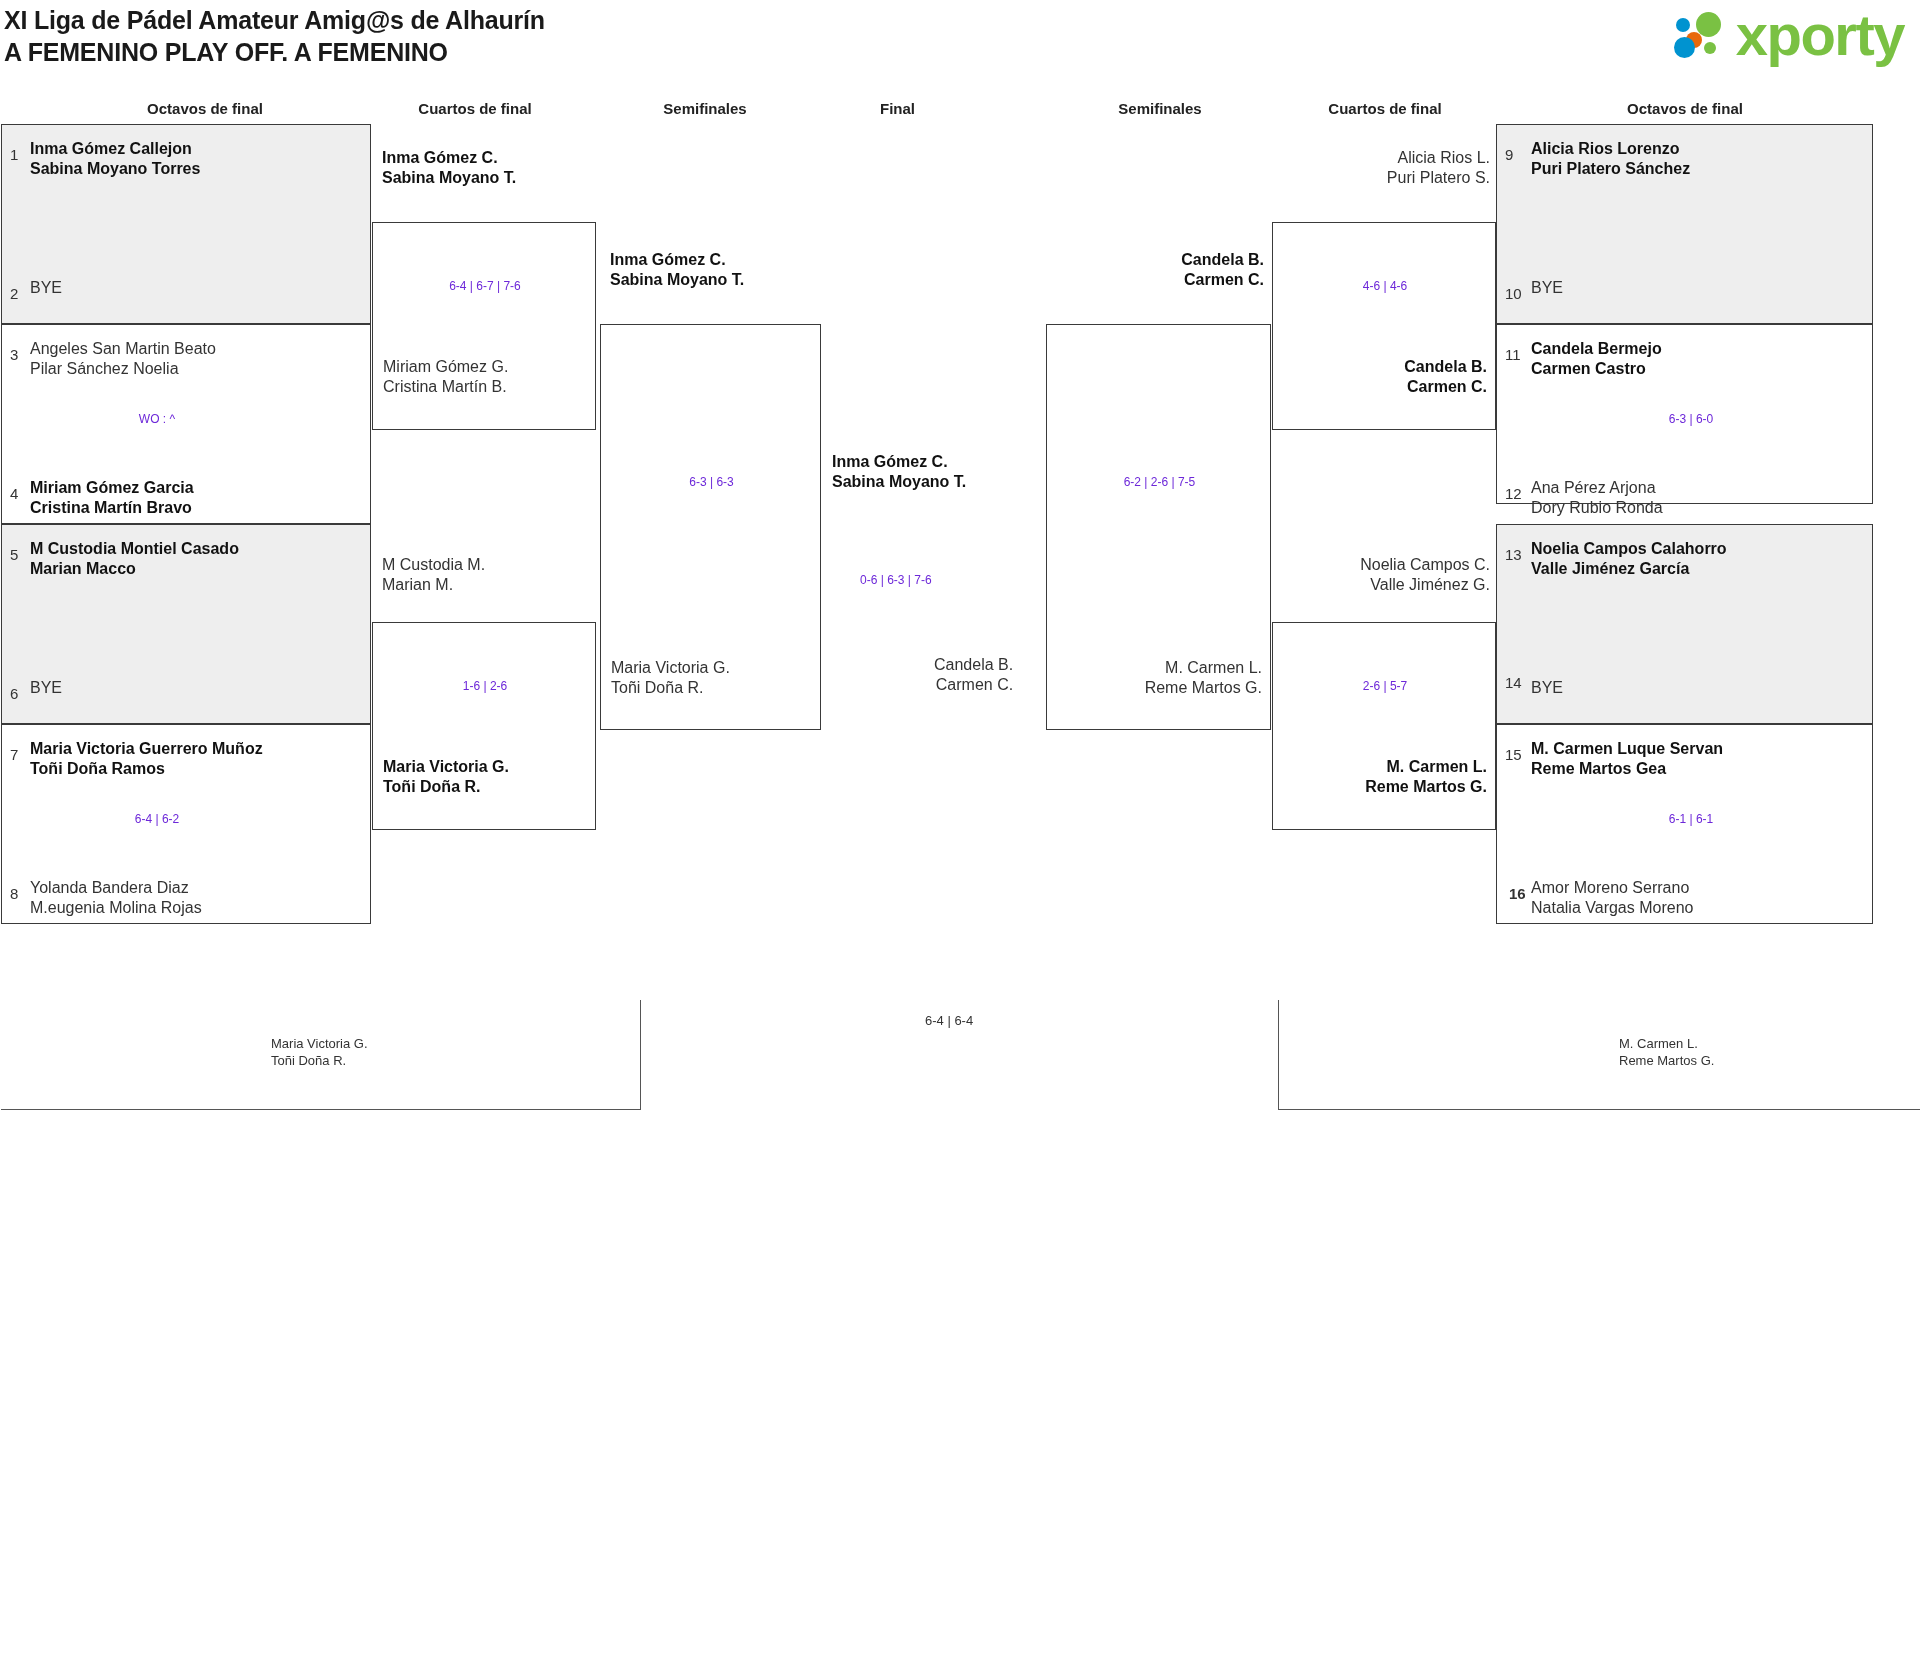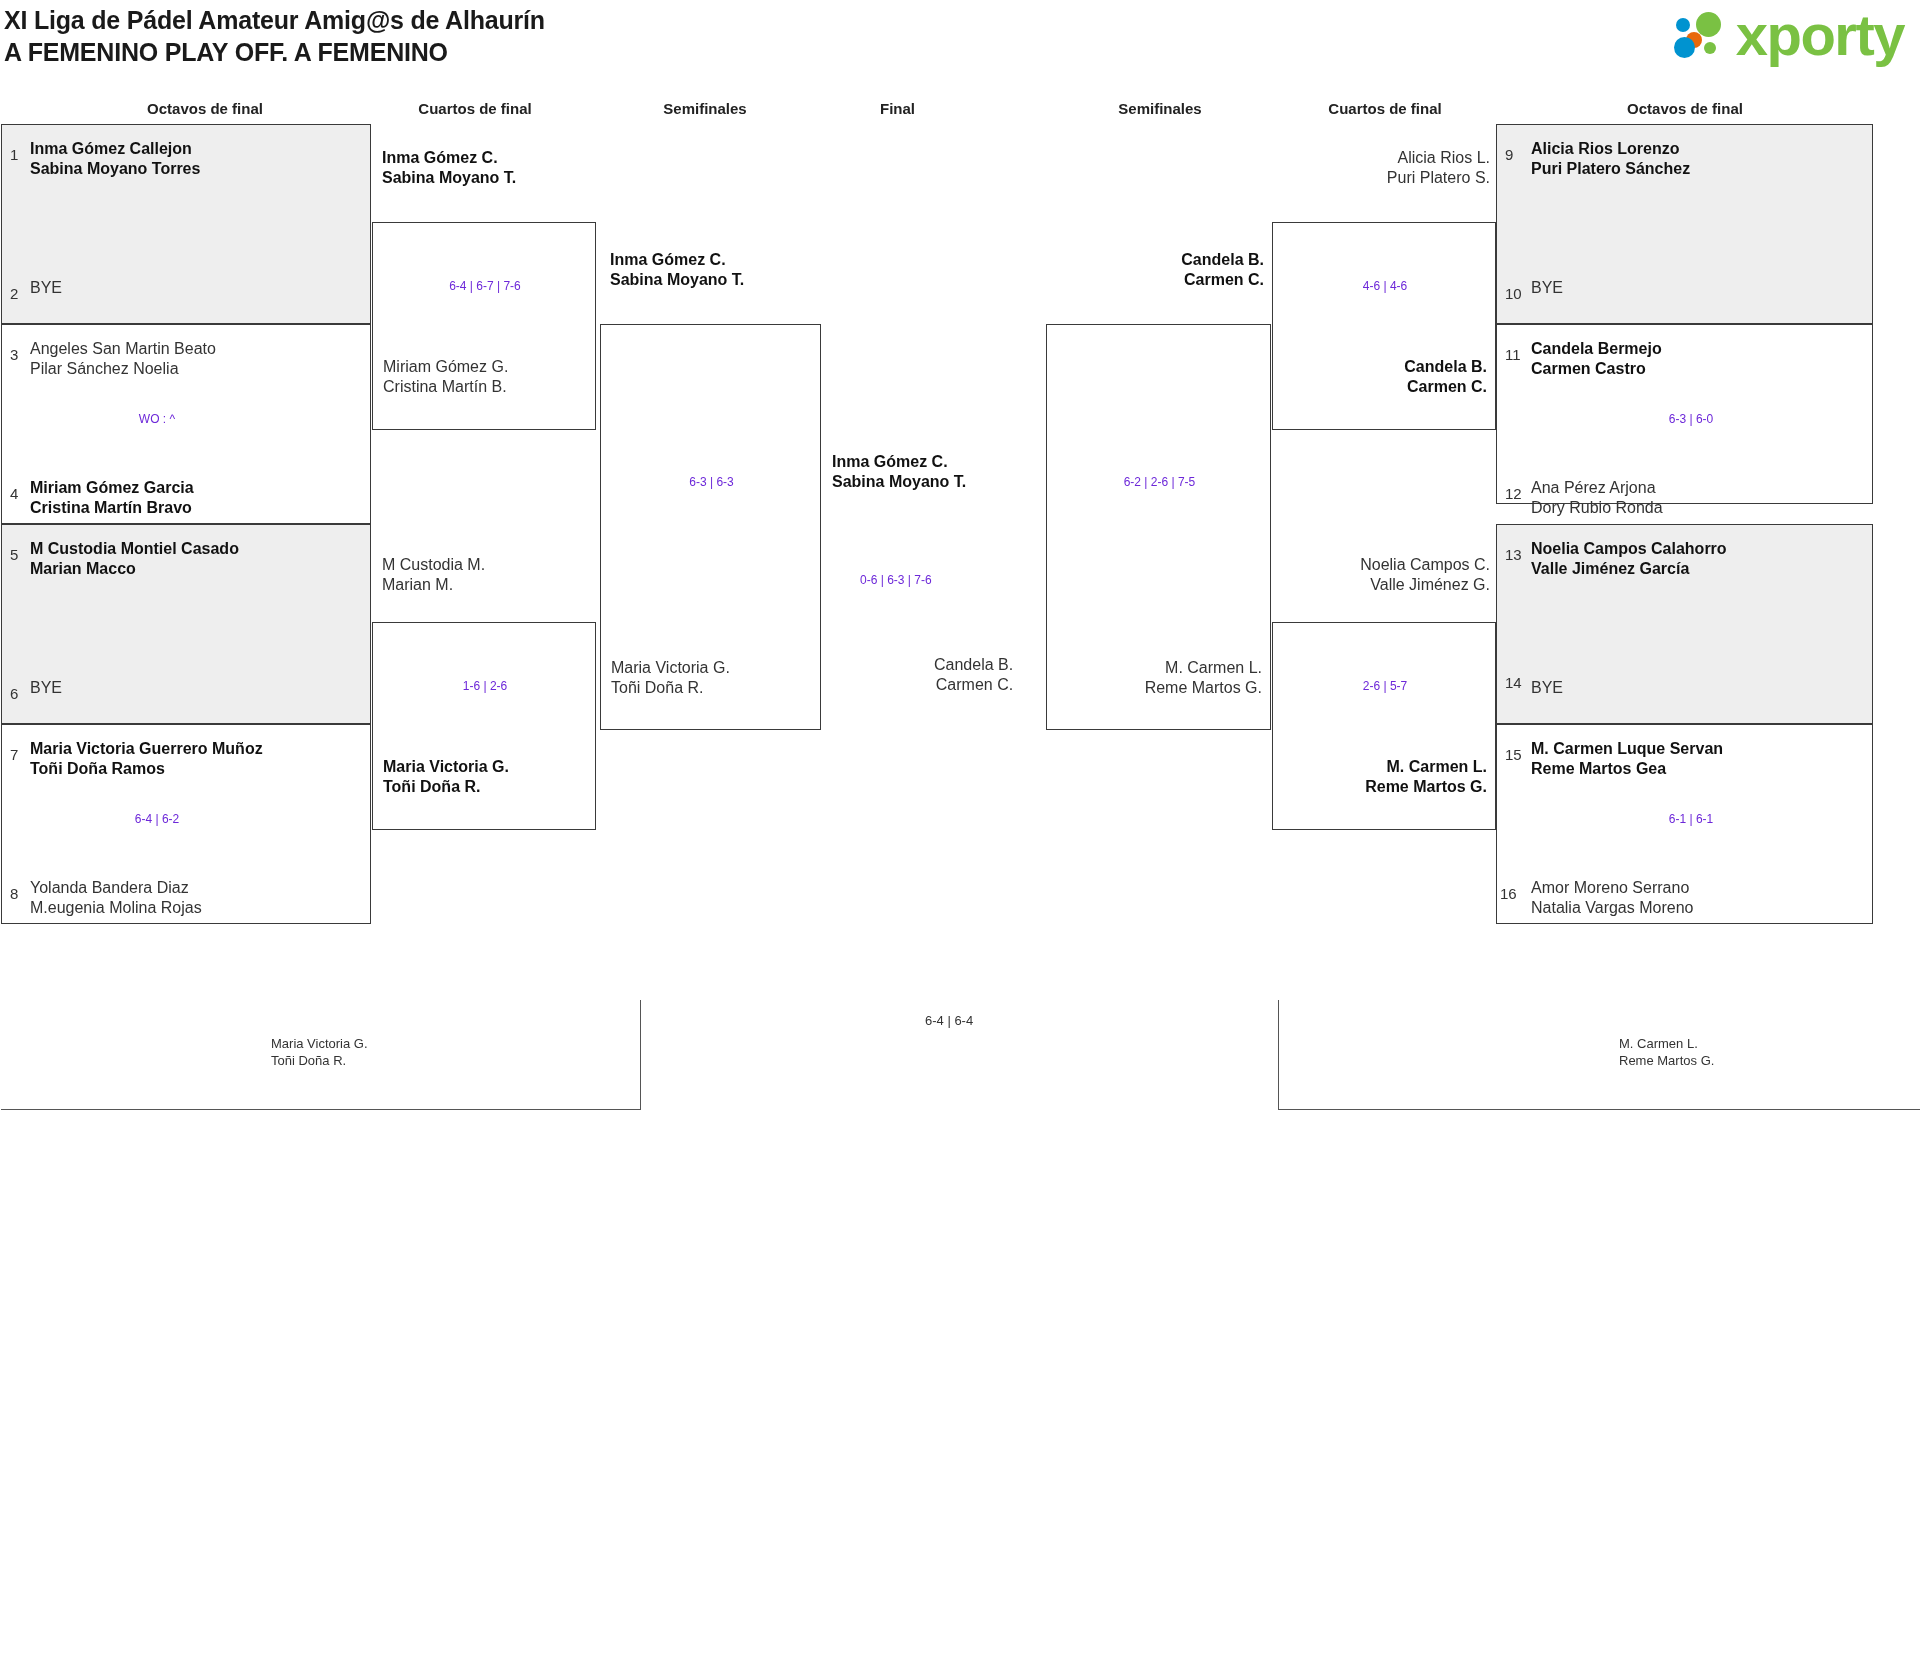--- a/index.html
+++ b/index.html
@@ -240,21 +240,21 @@
     <span style="display:block">BYE</span>
   </span>
   <span class="score center" style="left:0;top:87px;width:377px;"></span>
 </div>
 <div class="abs mbox" style="left:1496px;top:724px;width:377px;height:200px;">
   <span class="seed" style="left:8px;top:22px;">15</span>
   <span class="team win" style="left:34px;top:14px;">
     <span style="display:block">M. Carmen Luque Servan</span>
     <span style="display:block">Reme Martos Gea</span>
   </span>
-  <span class="seed" style="left:3px;top:161px;">16</span>
+  <span class="seed" style="left:12px;top:161px;font-weight:bold;">16</span>
   <span class="team lose" style="left:34px;top:153px;">
     <span style="display:block">Amor Moreno Serrano</span>
     <span style="display:block">Natalia Vargas Moreno</span>
   </span>
   <span class="score center" style="left:34px;top:87px;width:320px;">6-1 | 6-1</span>
 </div>
 
 <div class="abs" id="tcp-label">Tercer y cuarto puesto</div>
 <div class="abs tp-box" style="left:1px;top:1000px;width:640px;height:110px;border-top:none;border-left:none;">
   <span class="tp-team" style="left:270px;top:36px;">

